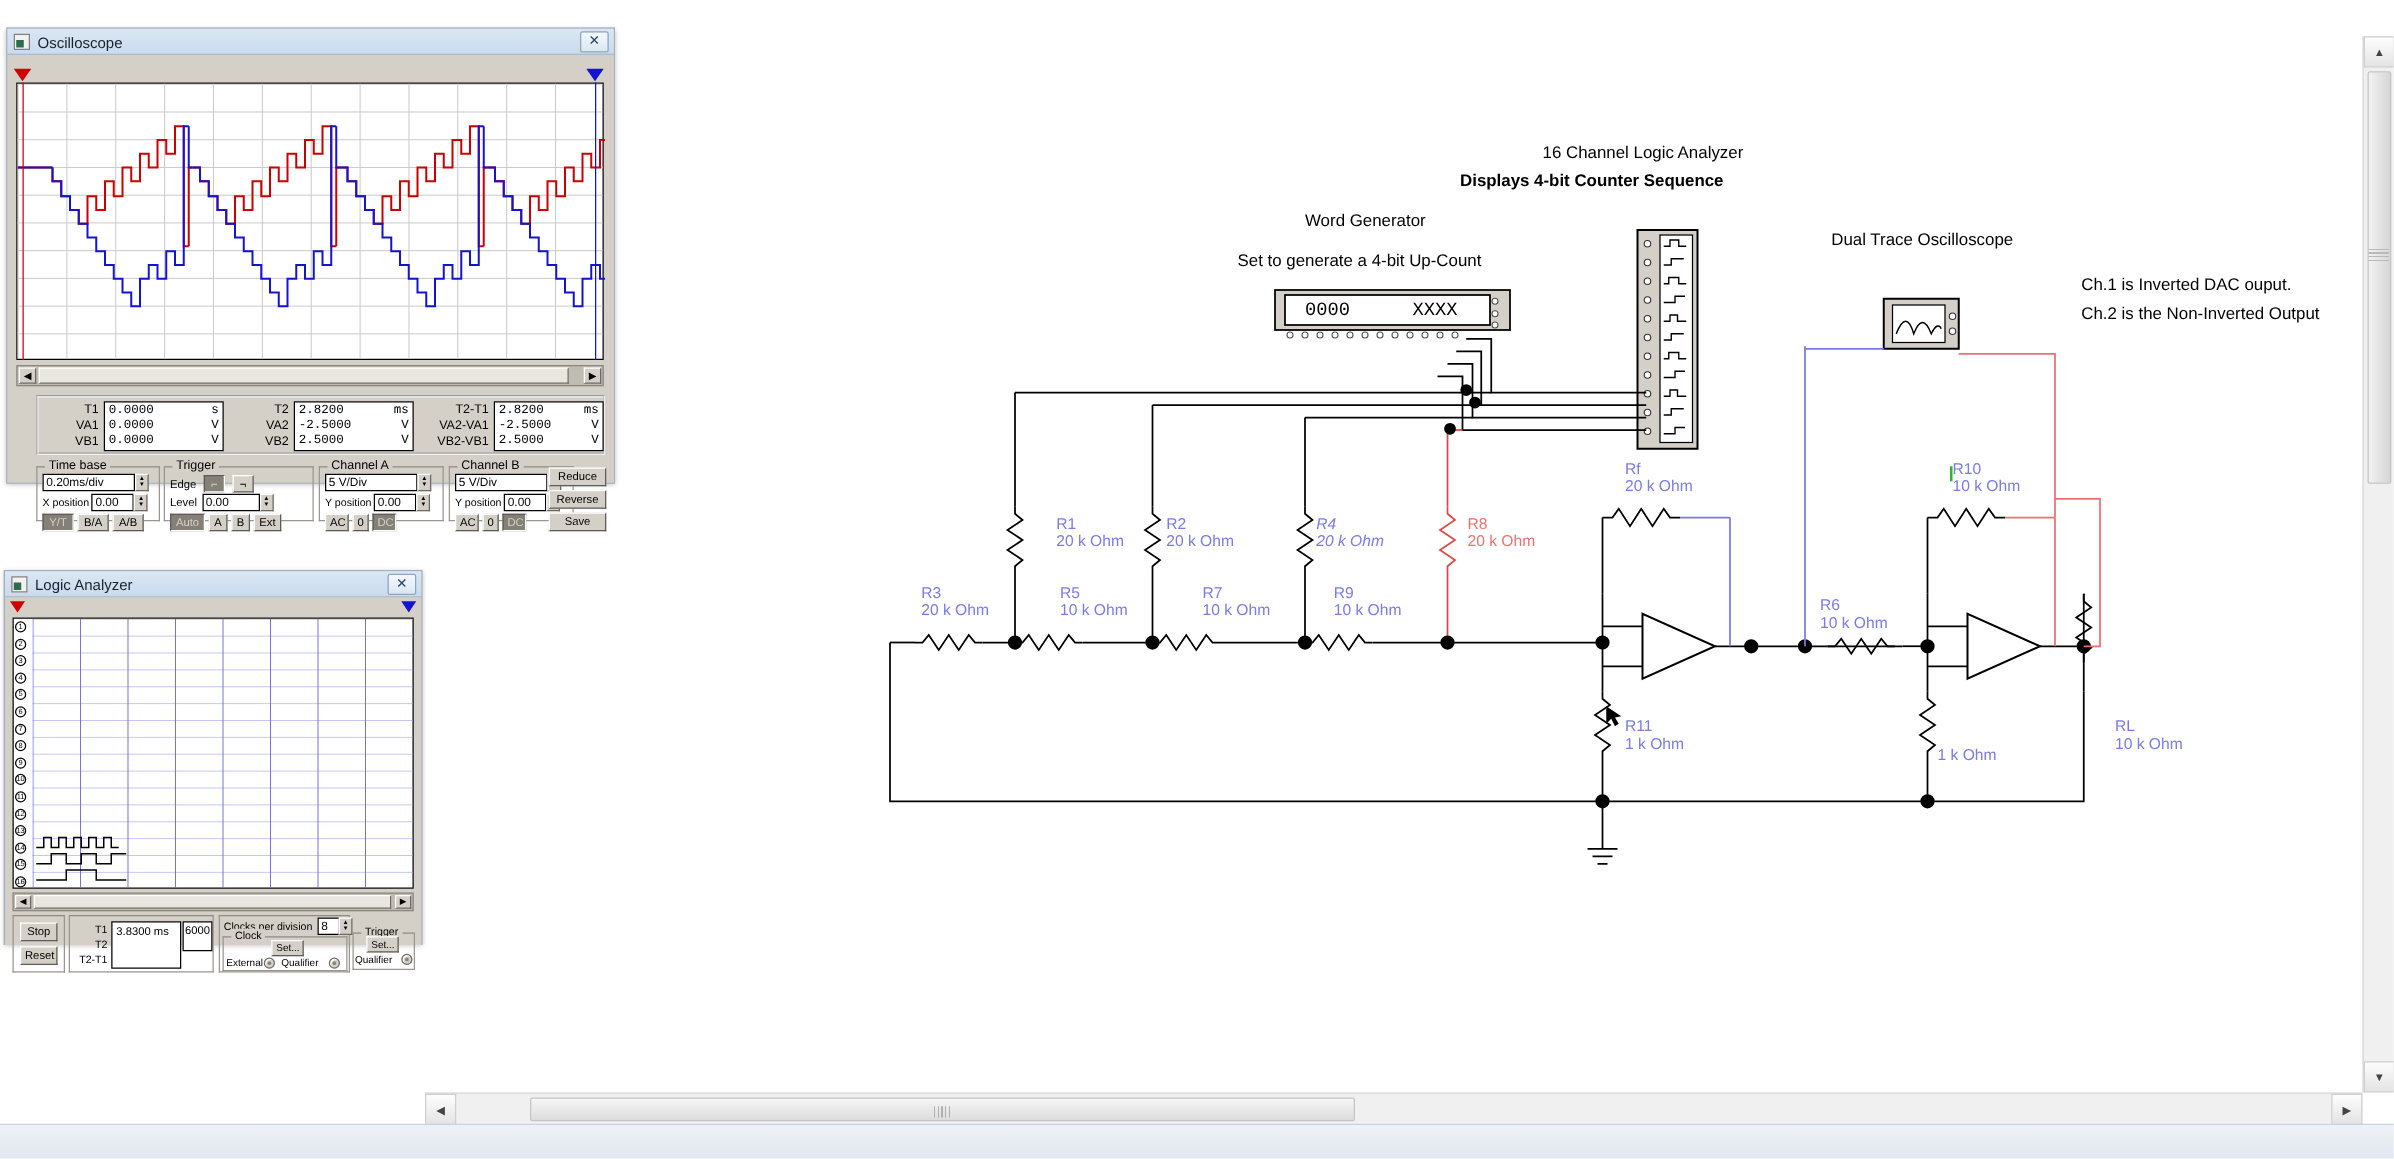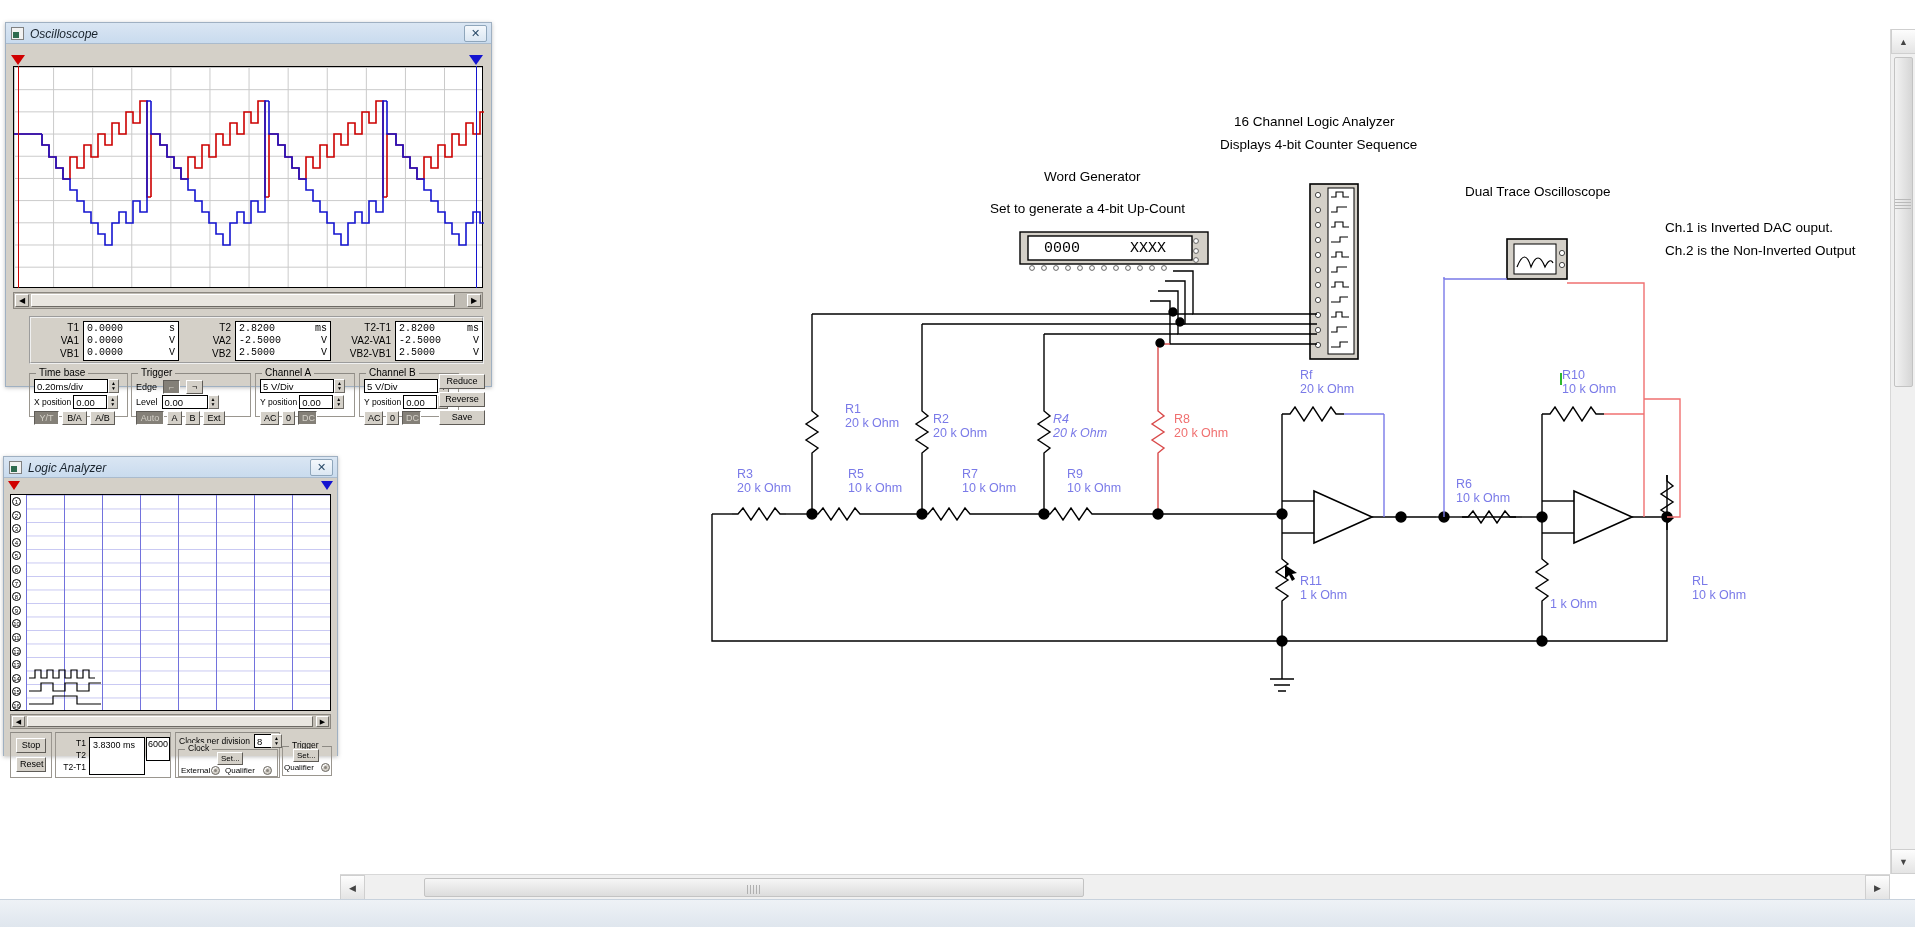--- a/index.html
+++ b/index.html
@@ -76,21 +76,21 @@
     border-top:1px solid #c8d2dd;
   }
 
   
   .win { position:absolute; background:#d4d0c8; border:1px solid #9fb0c2;
          box-shadow:0 1px 4px rgba(0,0,0,.25); }
   .win-title {
     height:21px; background:linear-gradient(to bottom,#dae6f3,#c9dbee);
     border-bottom:1px solid #aabbcd; position:relative;
   }
-  .win-title .label { position:absolute; left:24px; top:4px; font-size:12px; color:#18222c;font-style:italic; }
+  .win-title .label { position:absolute; left:24px; top:4px; font-size:12px; color:#18222c; }
   .win-title .ico {
     position:absolute; left:5px; top:4px; width:13px; height:13px;
     background:#f2f2f2; border:1px solid #808080;
   }
   .win-title .ico::after{ content:""; position:absolute; left:1px; top:4px; width:6px; height:6px; background:#2f6b4f;}
   .win-title .close {
     position:absolute; right:4px; top:2px; width:23px; height:17px;
     background:linear-gradient(to bottom,#f4f8fc,#dbe7f3);
     border:1px solid #8fa6bb; border-radius:2px;
     font-size:11px; color:#2a4a68; text-align:center; line-height:15px;
@@ -396,35 +396,35 @@
         <path d="M1635 488 L1648 488 L1648 370 L1612 370" stroke="#f07070"></path>
         <path d="M1572 385 L1572 385" stroke="#f07070"></path>
 
         <path d="M1529 344 L1529 356" stroke="#2db82d" stroke-width="2"></path>
 
         <path d="M1253 536 l0 14 l4 -4 l3 6 l3 -2 l-3 -5 l5 -1 Z" fill="#000" stroke="none"></path>
       </g>
     </svg>
 
     <div class="note" style="left:1202px; top:85px;">16 Channel Logic Analyzer</div>
-    <div class="note" style="left:1188px; top:108px;">Displays 4-bit Counter Sequence</div>
+    <div class="note" style="left:1136px; top:108px;font-weight:bold;">Displays 4-bit Counter Sequence</div>
     <div class="note" style="left:1012px; top:140px;">Word Generator</div>
     <div class="note" style="left:958px; top:172px;">Set to generate a 4-bit Up-Count</div>
     <div class="note" style="left:1433px; top:155px;">Dual Trace Oscilloscope</div>
     <div class="note" style="left:1633px; top:191px;">Ch.1 is Inverted DAC ouput.</div>
     <div class="note" style="left:1633px; top:214px;">Ch.2 is the Non-Inverted Output</div>
 
     <div style="position:absolute; left:1012px; top:211px; font-family:'Liberation Mono',monospace; font-size:15px; color:#000;">0000</div>
     <div style="position:absolute; left:1098px; top:211px; font-family:'Liberation Mono',monospace; font-size:15px; color:#000;">XXXX</div>
 
     <div class="rlabel" style="left:705px; top:438px;">
       <span>R3</span><br>
       <span>20 k Ohm</span>
     </div>
-    <div class="rlabel" style="left:813px; top:373px;">
+    <div class="rlabel" style="left:813px; top:383px;">
       <span>R1</span><br>
       <span>20 k Ohm</span>
     </div>
     <div class="rlabel" style="left:816px; top:438px;">
       <span>R5</span><br>
       <span>10 k Ohm</span>
     </div>
     <div class="rlabel" style="left:901px; top:383px;">
       <span>R2</span><br>
       <span>20 k Ohm</span>

